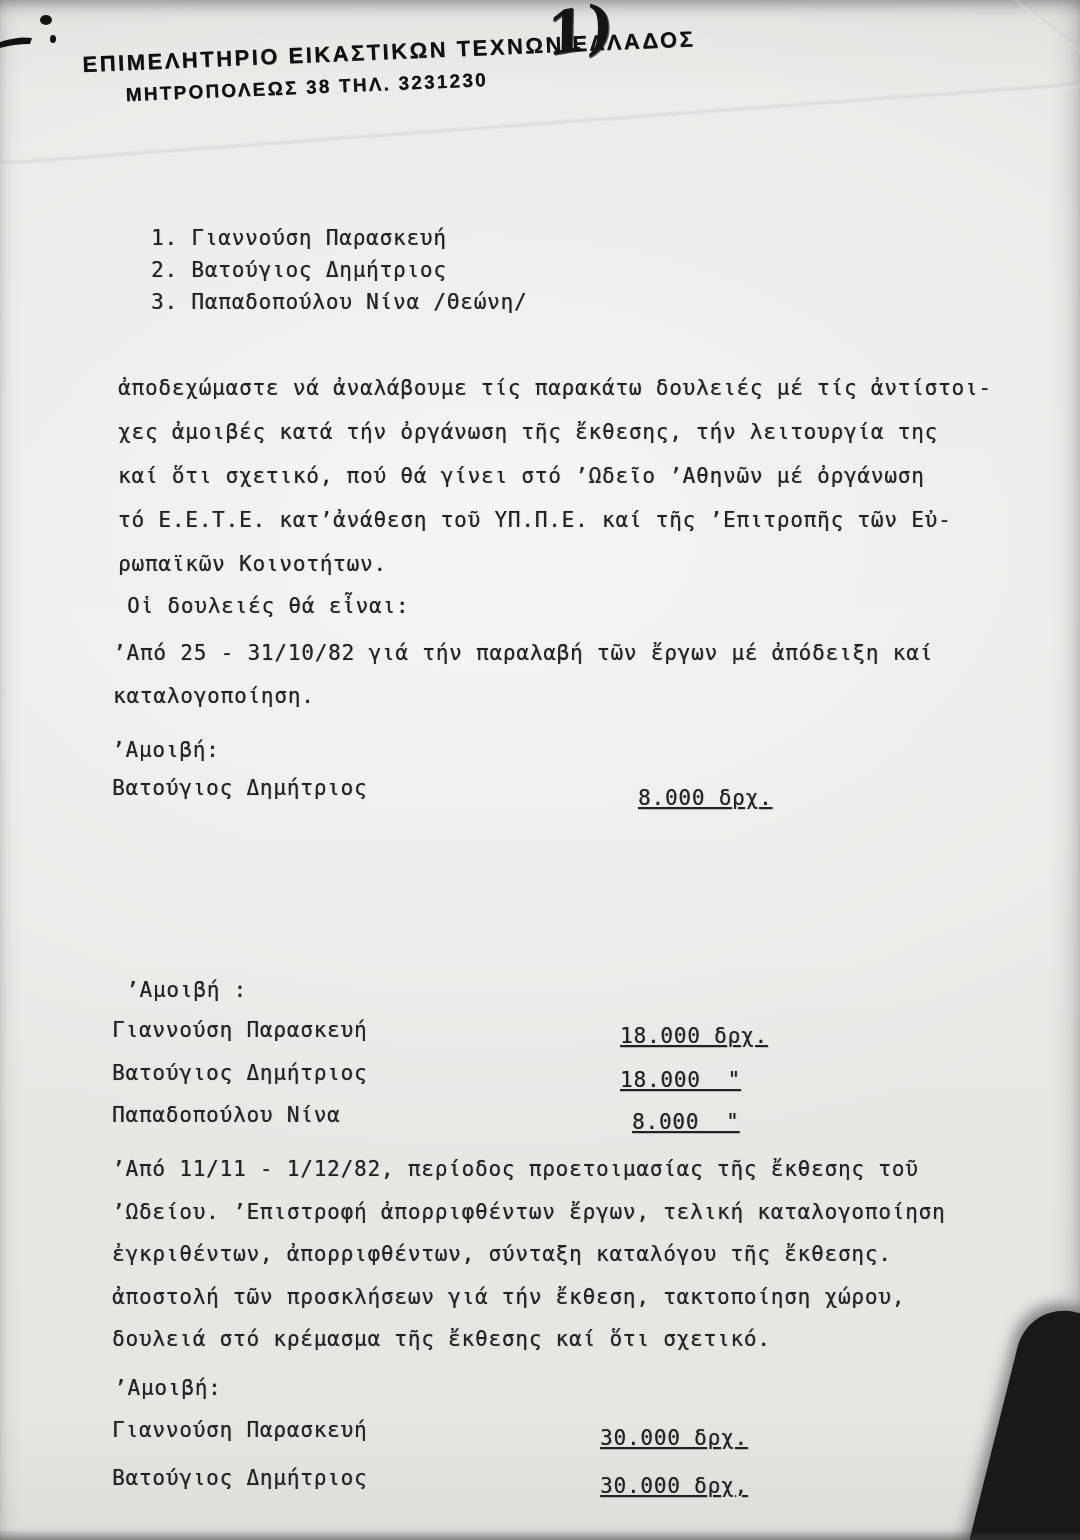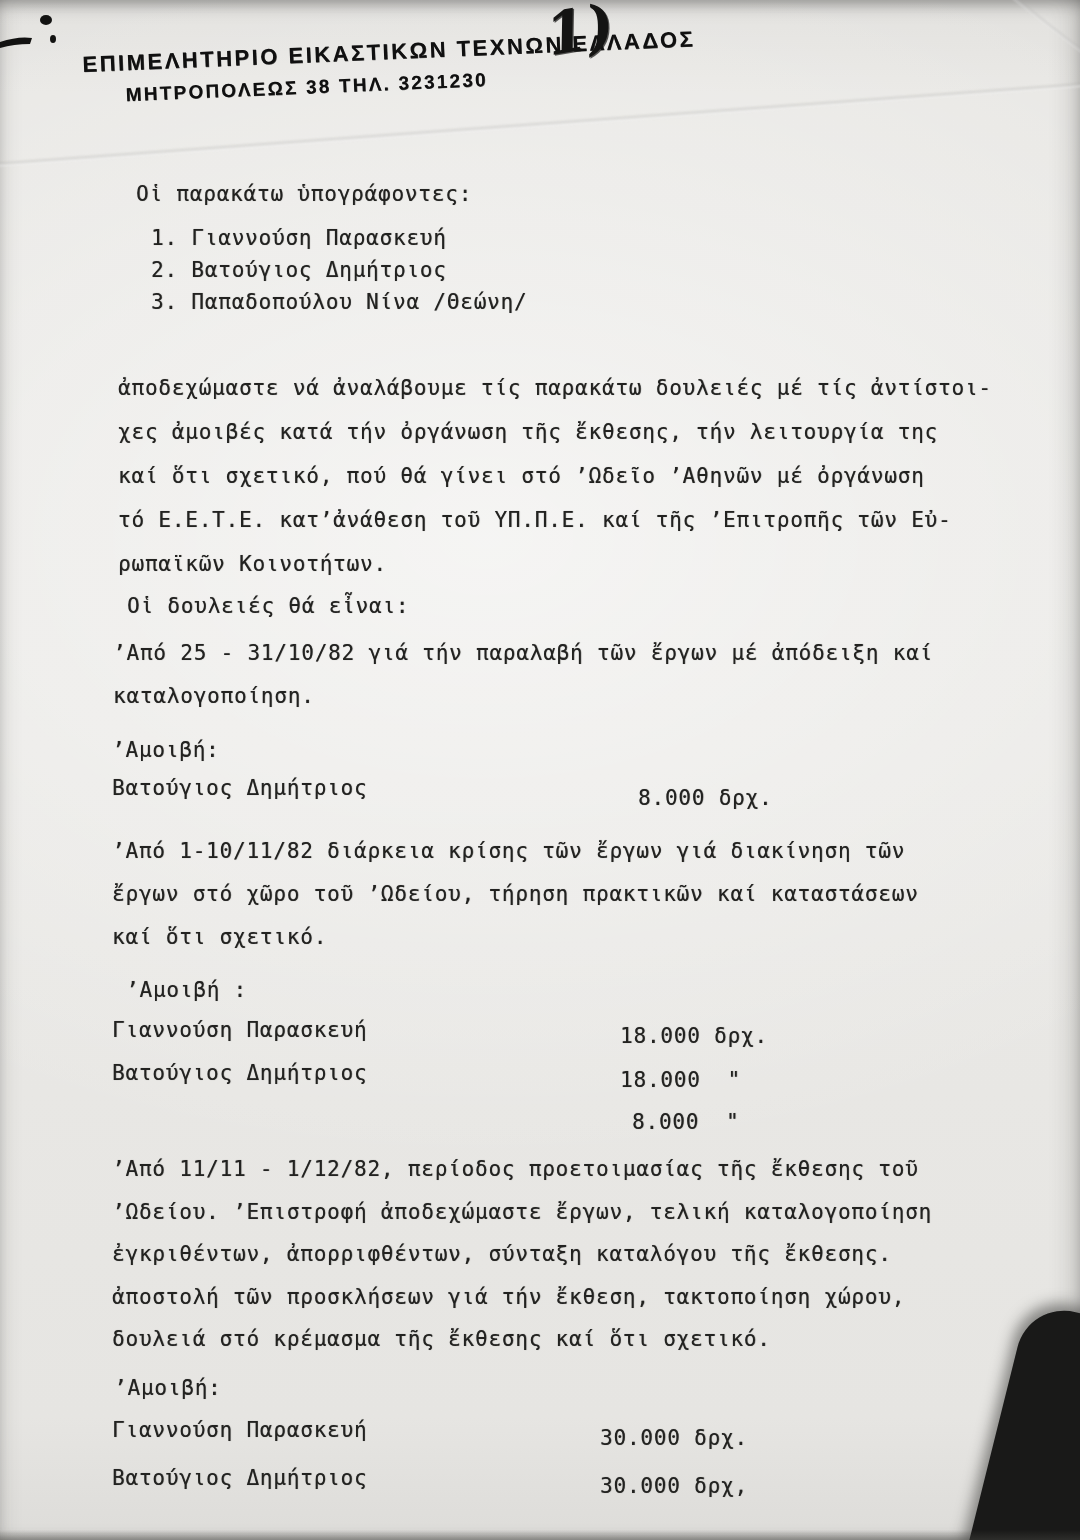--- a/index.html
+++ b/index.html
@@ -74,21 +74,21 @@
     position:absolute;
     color:#222220;
     font-size:21px;
     letter-spacing:0.8px;
     line-height:44px;
     white-space:pre;
     text-shadow:0.4px 0.4px 0.7px rgba(20,20,18,0.55);
   }
   .lh43{line-height:43px;}
   .lh42{line-height:42.5px;}
-  .amount{position:absolute;}
+  .amount{position:absolute;text-decoration:underline;}
 </style>
 </head>
 <body>
 
 <div class="page">
 
   <div class="crease-top"></div>
   <div class="crease-right"></div>
   <svg class="ink-mark" width="70" height="50" viewBox="0 0 70 50">
     <ellipse cx="46" cy="12" rx="6" ry="5" fill="#121211"></ellipse>
@@ -98,54 +98,51 @@
   <div class="corner-shadow"></div>
   <div class="bottom-edge"></div>
 
   <div class="letterhead">
     <div class="l1">ΕΠΙΜΕΛΗΤΗΡΙΟ ΕΙΚΑΣΤΙΚΩΝ ΤΕΧΝΩΝ ΕΛΛΑΔΟΣ</div>
     <div class="l2">ΜΗΤΡΟΠΟΛΕΩΣ 38 ΤΗΛ. 3231230</div>
   </div>
 
   <div class="page-num">1)</div>
 
-  <div class="typed" style="left:136px;top:172px;">Οἱ παρακάτω ὑπογράφοντες:</div>
 
   <div class="typed" style="left:151px;top:222px;line-height:32px;"><span>1. Γιαννούση Παρασκευή</span>
 <span>2. Βατούγιος Δημήτριος</span>
 <span>3. Παπαδοπούλου Νίνα /Θεώνη/</span></div>
 
   <div class="typed" style="left:118px;top:366px;"><span>ἀποδεχώμαστε νά ἀναλάβουμε τίς παρακάτω δουλειές μέ τίς ἀντίστοι-</span>
 <span>χες ἀμοιβές κατά τήν ὀργάνωση τῆς ἔκθεσης, τήν λειτουργία της</span>
 <span>καί ὅτι σχετικό, πού θά γίνει στό ’Ωδεῖο ’Αθηνῶν μέ ὀργάνωση</span>
 <span>τό Ε.Ε.Τ.Ε. κατ’ἀνάθεση τοῦ ΥΠ.Π.Ε. καί τῆς ’Επιτροπῆς τῶν Εὐ-</span>
 <span>ρωπαϊκῶν Κοινοτήτων.</span></div>
 
   <div class="typed" style="left:127px;top:584px;">Οἱ δουλειές θά εἶναι:</div>
 
   <div class="typed lh43" style="left:113px;top:632px;"><span>’Από 25 - 31/10/82 γιά τήν παραλαβή τῶν ἔργων μέ ἀπόδειξη καί</span>
 <span>καταλογοποίηση.</span></div>
 
   <div class="typed" style="left:112px;top:728px;">’Αμοιβή:</div>
   <div class="typed" style="left:112px;top:766px;">Βατούγιος Δημήτριος</div>
   <div class="typed amount" style="left:638px;top:776px;">8.000 δρχ.</div>
 
-  <div class="typed lh43" style="left:112px;top:830px;"><span>’Από 1-10/11/82 διάρκεια κρίσης τῶν ἔργων γιά διακίνηση τῶν</span>
-<span>ἔργων στό χῶρο τοῦ ’Ωδείου, τήρηση πρακτικῶν καί καταστάσεων</span>
-<span>καί ὅτι σχετικό.</span></div>
 
   <div class="typed" style="left:114px;top:968px;margin-left:12px;">’Αμοιβή :</div>
   <div class="typed" style="left:112px;top:1008px;">Γιαννούση Παρασκευή</div>
   <div class="typed amount" style="left:620px;top:1014px;">18.000 δρχ.</div>
   <div class="typed" style="left:112px;top:1051px;">Βατούγιος Δημήτριος</div>
   <div class="typed amount" style="left:620px;top:1058px;">18.000  "</div>
+  <div class="typed" style="left:112px;top:1093px;">Παπαδοπούλου Νίνα</div>
   <div class="typed amount" style="left:632px;top:1100px;">8.000  "</div>
 
   <div class="typed lh42" style="left:112px;top:1148px;"><span>’Από 11/11 - 1/12/82, περίοδος προετοιμασίας τῆς ἔκθεσης τοῦ</span>
-<span>’Ωδείου. ’Επιστροφή ἀποδεχώμαστε ἔργων, τελική καταλογοποίηση</span>
+<span>’Ωδείου. ’Επιστροφή ἀπορριφθέντων ἔργων, τελική καταλογοποίηση</span>
 <span>ἐγκριθέντων, ἀπορριφθέντων, σύνταξη καταλόγου τῆς ἔκθεσης.</span>
 <span>ἀποστολή τῶν προσκλήσεων γιά τήν ἔκθεση, τακτοποίηση χώρου,</span>
 <span>δουλειά στό κρέμασμα τῆς ἔκθεσης καί ὅτι σχετικό.</span></div>
 
   <div class="typed" style="left:114px;top:1366px;">’Αμοιβή:</div>
   <div class="typed" style="left:112px;top:1408px;">Γιαννούση Παρασκευή</div>
   <div class="typed amount" style="left:600px;top:1416px;">30.000 δρχ.</div>
   <div class="typed" style="left:112px;top:1456px;">Βατούγιος Δημήτριος</div>
   <div class="typed amount" style="left:600px;top:1464px;">30.000 δρχ,</div>
 

